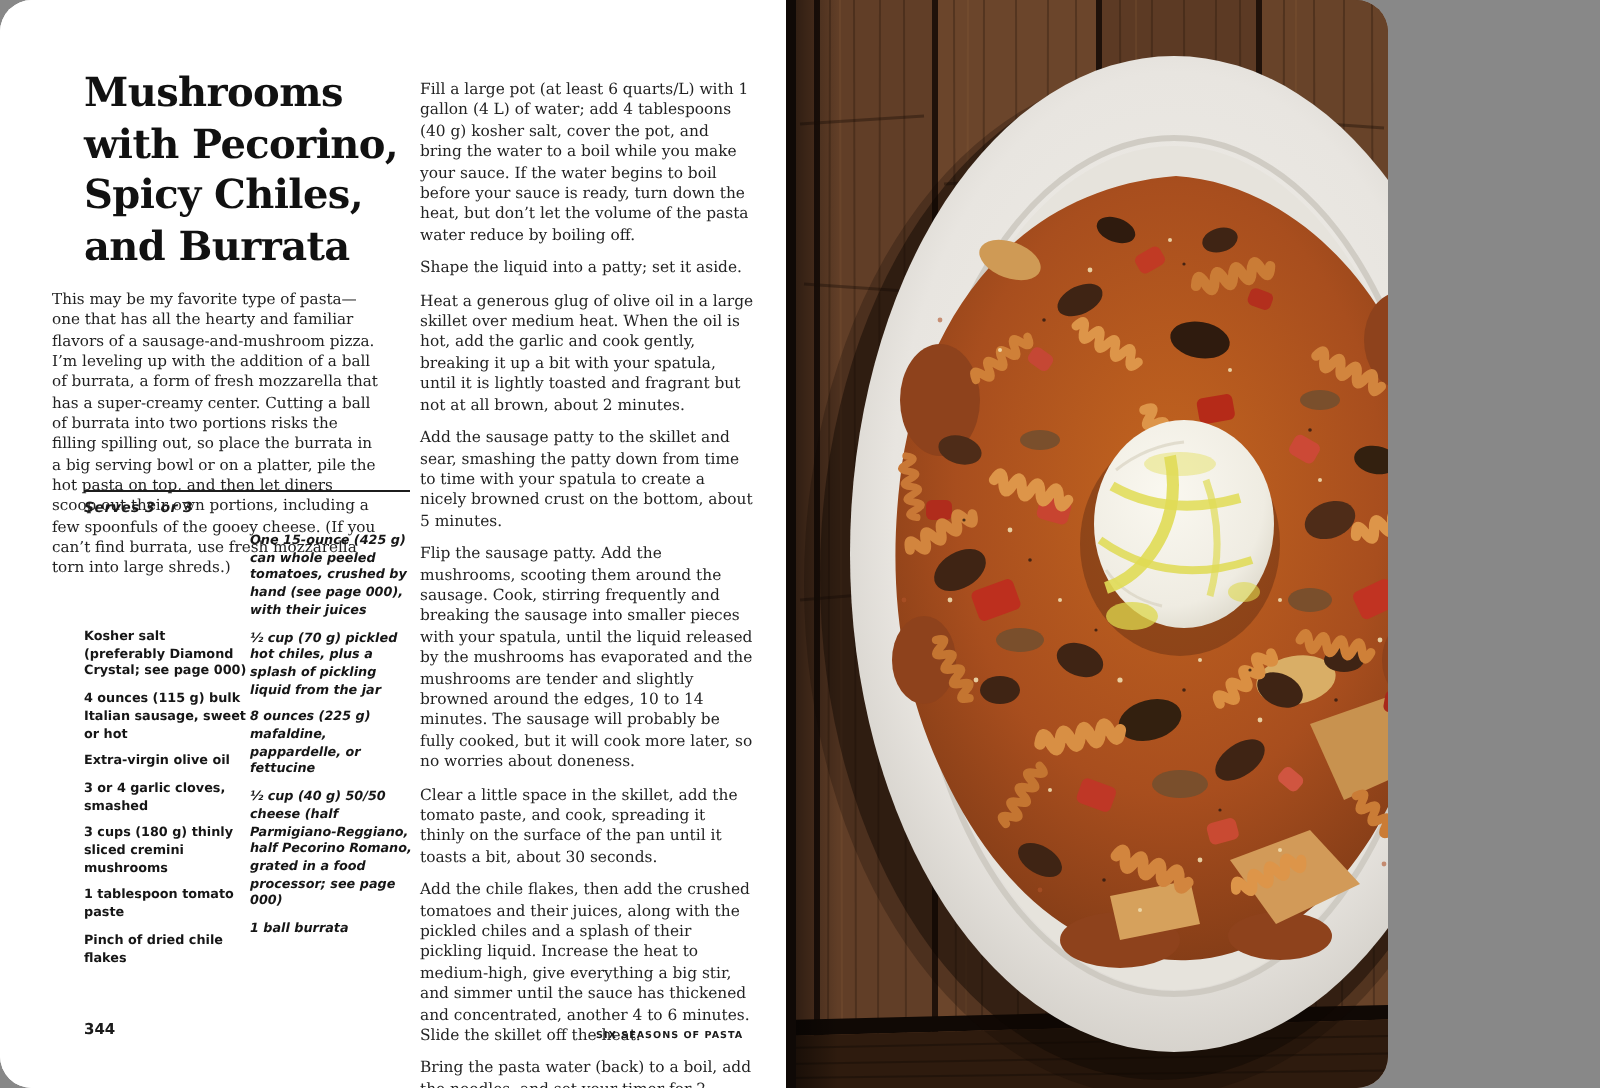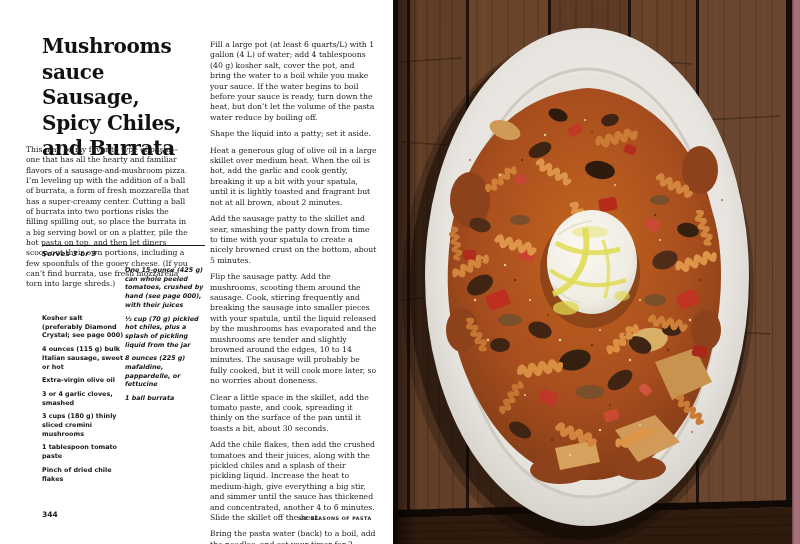--- a/index.html
+++ b/index.html
@@ -1,17 +1,17 @@
 <!DOCTYPE html>
 <html><head>
 <meta charset="utf-8">
 <style>
   html,body{margin:0;padding:0;background:#888;}
-  .spread{position:relative;width:800px;height:544px;background:#ffffff;overflow:hidden;
-          font-family:"Liberation Sans",sans-serif;color:#1b1b1b;}
+  .spread{position:relative;width:694px;height:544px;background:#ffffff;overflow:hidden;
+          font-family:"Liberation Sans",sans-serif;color:#1b1b1b;border-radius:16px;}
   
   .recipe-page{position:absolute;left:0;top:0;width:393px;height:544px;background:#fff;}
   .title{position:absolute;left:42px;top:34px;width:165px;
          font-family:"DejaVu Serif","Liberation Serif",serif;font-weight:700;
          font-size:20px;line-height:25.5px;letter-spacing:-.3px;color:#111;}
   .intro{position:absolute;left:26px;top:127px;width:164px;
          font-family:"DejaVu Serif","Liberation Serif",serif;
          font-size:7.6px;line-height:10.35px;color:#222;margin-top:18px;}
   .rule{position:absolute;left:42px;top:245px;width:163px;border-top:1px solid #1c1c1c;}
   .serves{position:absolute;left:42px;top:250px;
@@ -37,21 +37,21 @@
 </style>
 </head>
 <body>
 
 <div class="spread">
 
   <div class="recipe-page">
 
     <div class="title">
       <div>Mushrooms</div>
-      <div>sauce Sausage,</div>
+      <div>with Pecorino,</div>
       <div>Spicy Chiles,</div>
       <div>and Burrata</div>
     </div>
 
     <div class="intro">This may be my favorite type of pasta—one that has all the hearty and familiar flavors of a sausage-and-mushroom pizza. I’m leveling up with the addition of a ball of burrata, a form of fresh mozzarella that has a super-creamy center. Cutting a ball of burrata into two portions risks the filling spilling out, so place the burrata in a big serving bowl or on a platter, pile the hot pasta on top, and then let diners scoop out their own portions, including a few spoonfuls of the gooey cheese. (If you can’t find burrata, use fresh mozzarella torn into large shreds.)</div>
 
     <div class="rule"></div>
 
     <div class="serves">Serves 3 or 3</div>
 
@@ -62,20 +62,21 @@
       <p>3 or 4 garlic cloves, smashed</p>
       <p>3 cups (180 g) thinly sliced cremini mushrooms</p>
       <p>1 tablespoon tomato paste</p>
       <p>Pinch of dried chile flakes</p>
     </div>
 
     <div class="ing-col ing-col-2">
       <p>One 15-ounce (425 g) can whole peeled tomatoes, crushed by hand (see page 000), with their juices</p>
       <p>½ cup (70 g) pickled hot chiles, plus a splash of pickling liquid from the jar</p>
       <p>8 ounces (225 g) mafaldine, pappardelle, or fettucine</p>
+      <p>½ cup (40 g) 50/50 cheese (half Parmigiano-Reggiano, half Pecorino Romano, grated in a food processor; see page 000)</p>
       <p>1 ball burrata</p>
     </div>
 
     <div class="steps">
       <p>Fill a large pot (at least 6 quarts/L) with 1 gallon (4 L) of water; add 4 tablespoons (40 g) kosher salt, cover the pot, and bring the water to a boil while you make your sauce. If the water begins to boil before your sauce is ready, turn down the heat, but don’t let the volume of the pasta water reduce by boiling off.</p>
       <p>Shape the liquid into a patty; set it aside.</p>
       <p>Heat a generous glug of olive oil in a large skillet over medium heat. When the oil is hot, add the garlic and cook gently, breaking it up a bit with your spatula, until it is lightly toasted and fragrant but not at all brown, about 2 minutes.</p>
       <p>Add the sausage patty to the skillet and sear, smashing the patty down from time to time with your spatula to create a nicely browned crust on the bottom, about 5 minutes.</p>
       <p>Flip the sausage patty. Add the mushrooms, scooting them around the sausage. Cook, stirring frequently and breaking the sausage into smaller pieces with your spatula, until the liquid released by the mushrooms has evaporated and the mushrooms are tender and slightly browned around the edges, 10 to 14 minutes. The sausage will probably be fully cooked, but it will cook more later, so no worries about doneness.</p>
       <p>Clear a little space in the skillet, add the tomato paste, and cook, spreading it thinly on the surface of the pan until it toasts a bit, about 30 seconds.</p>

